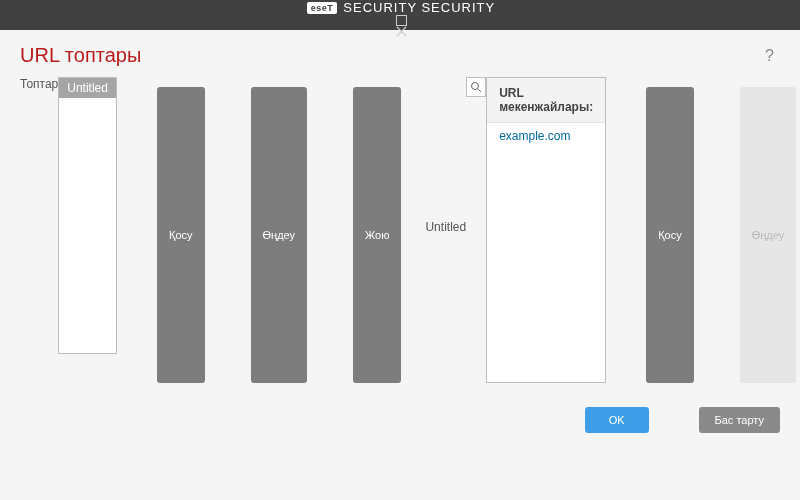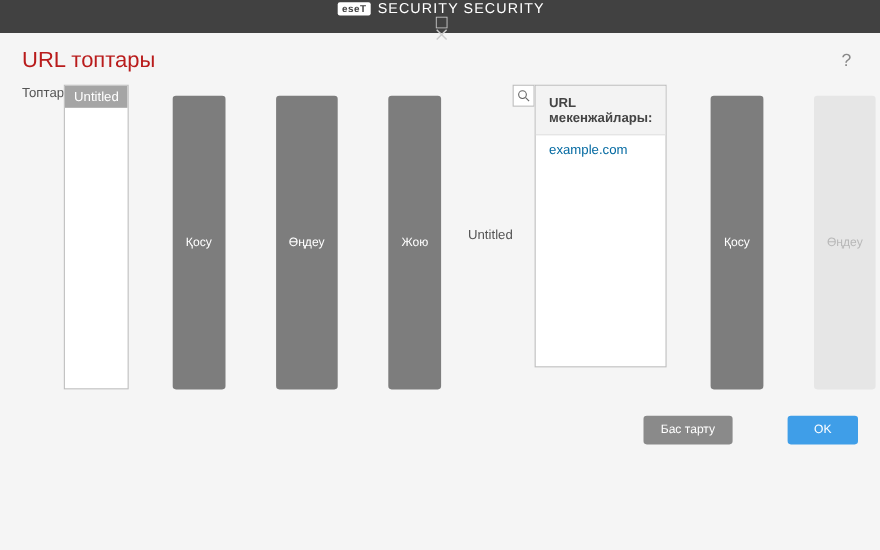--- a/index.html
+++ b/index.html
@@ -104,21 +104,21 @@
       display: flex;
       align-items: center;
       justify-content: center;
       cursor: pointer;
     }
     .search-btn svg { width: 12px; height: 12px; }
 
     .url-panel {
       border: 1px solid #bdbdbd;
       background: #fff;
-      height: 257px;
+      height: 306px;
       overflow: auto;
     }
     .url-panel-header {
       background: #f3f3f3;
       border-bottom: 1px solid #e2e2e2;
       padding: 8px 12px;
       font-size: 12px;
       font-weight: 600;
       color: #444;
     }
@@ -229,15 +229,15 @@
       <button class="btn">Қосу</button>
       <button class="btn disabled" disabled="">Өңдеу</button>
       <button class="btn disabled" disabled="">Жою</button>
       <div class="grow"></div>
     </div>
   </div>
 
 </div>
 
 <div class="footer">
+  <button class="btn primary">OK</button>
   <button class="btn secondary">Бас тарту</button>
-  <button class="btn primary">OK</button>
 </div>
 
 </body></html>

